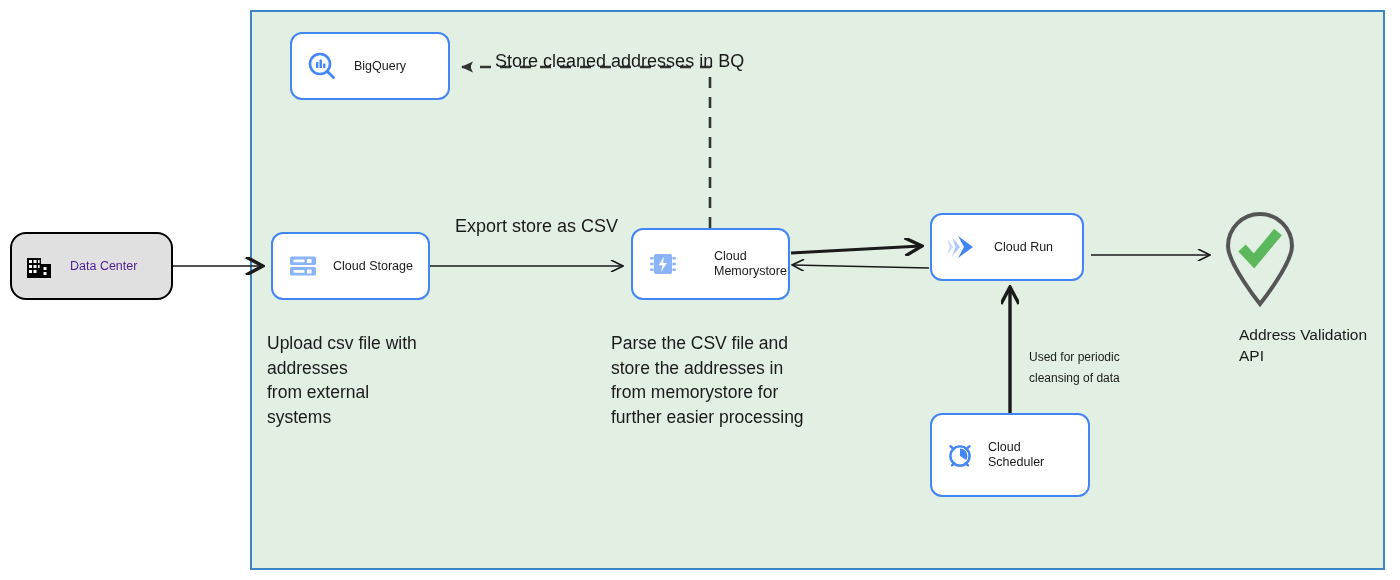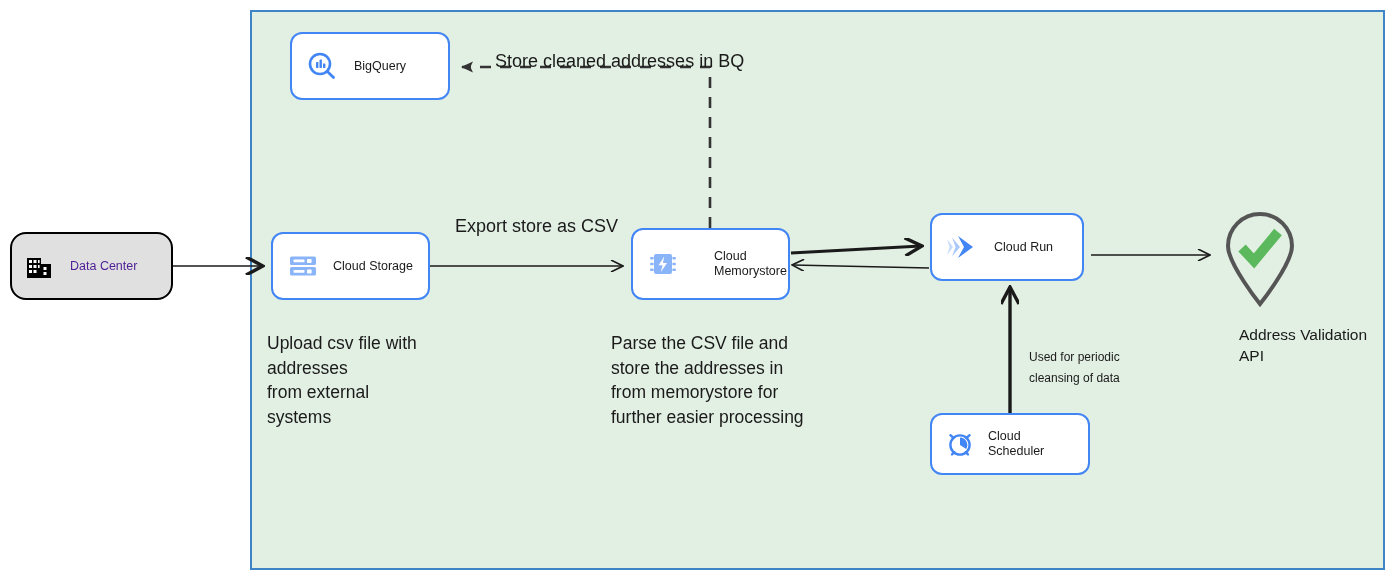--- a/index.html
+++ b/index.html
@@ -227,21 +227,21 @@
     <span class="ico" style="width:34px;height:30px;">
       <svg width="34" height="28" viewBox="0 0 34 28">
         <path d="M12 3 L27 14 L12 25 L18 14 Z" fill="#4285f4"></path>
         <path d="M6 4.5 L14 14 L6 23.5 L9.6 14 Z" fill="#a8c7fa"></path>
         <path d="M1 6 L7 14 L1 22 L3.6 14 Z" fill="#c6dafc"></path>
       </svg>
     </span>
     <span class="lbl" style="margin-left:14px;">Cloud Run</span>
   </div>
 
-  <div class="node" style="left:930px; top:413px; width:160px; height:62px; padding:0 12px;">
+  <div class="node" style="left:930px; top:413px; width:160px; height:84px; padding:0 12px;">
     <span class="ico" style="width:32px;height:32px;">
       <svg width="30" height="30" viewBox="0 0 30 30">
         <circle cx="15" cy="16" r="9.6" fill="none" stroke="#4285f4" stroke-width="2.4"></circle>
         <path d="M15 16 L15 8.4 A7.6 7.6 0 0 1 21.2 20 Z" fill="#4285f4"></path>
         <line x1="5.4" y1="6.2" x2="8.6" y2="9" stroke="#4285f4" stroke-width="2.4" stroke-linecap="round"></line>
         <line x1="24.6" y1="6.2" x2="21.4" y2="9" stroke="#4285f4" stroke-width="2.4" stroke-linecap="round"></line>
         <line x1="7" y1="25.4" x2="9.4" y2="23.2" stroke="#4285f4" stroke-width="2.4" stroke-linecap="round"></line>
         <line x1="23" y1="25.4" x2="20.6" y2="23.2" stroke="#4285f4" stroke-width="2.4" stroke-linecap="round"></line>
       </svg>
     </span>

